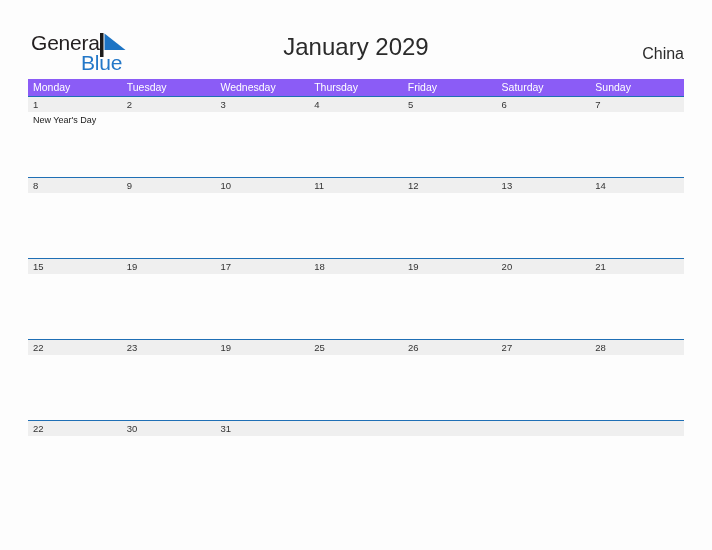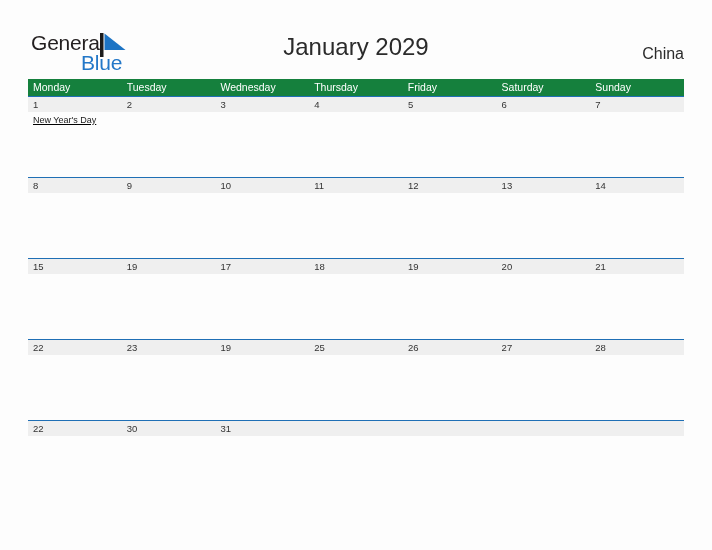--- a/index.html
+++ b/index.html
@@ -96,21 +96,21 @@
     position: absolute;
     left: 28px;
     top: 79px;
     width: 656px;
   }
 
   .dow-row {
     display: flex;
     width: 656px;
     height: 17px;
-    background: #15803d;
+    background: #8b5cf6;
     justify-content: center;
   }
   .dow-cell {
     flex: 1 1 0;
     font-size: 10.5px;
     line-height: 17px;
     color: #ffffff;
     padding-left: 5px;
     box-sizing: border-box;
     white-space: nowrap;
@@ -149,21 +149,20 @@
     height: 64px;
     background: transparent;
   }
   .week-row.last .event-band {
     height: 31px;
   }
   .event-cell {
     flex: 1 1 0;
     padding: 2px 4px 0 5px;
     box-sizing: border-box;
-    text-decoration: underline;
   }
   .event-text {
     font-size: 9px;
     line-height: 12px;
     color: #1b1b1b;
     white-space: nowrap;
   }
 </style>
 </head>
 <body>

